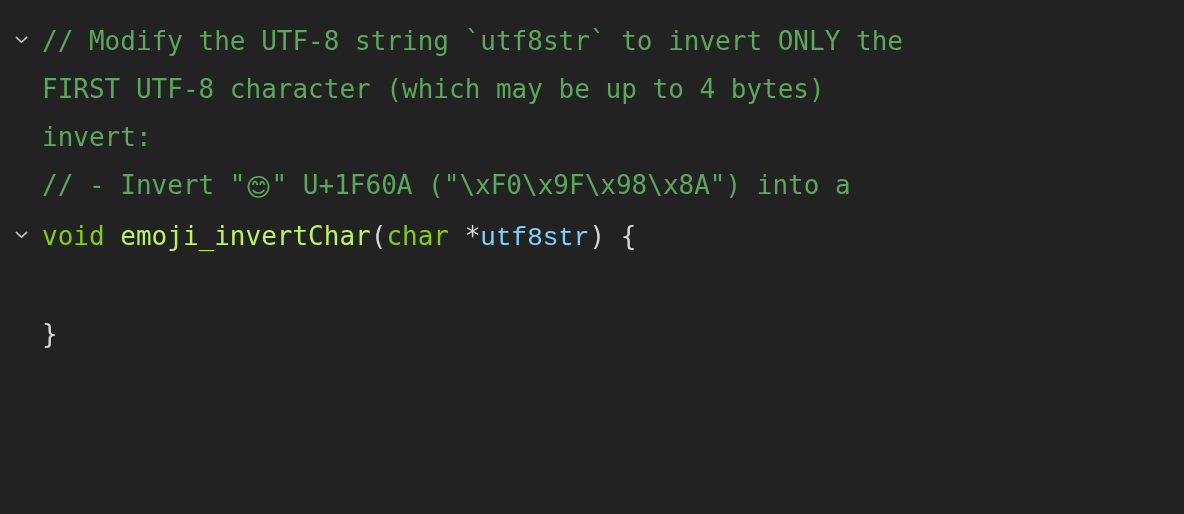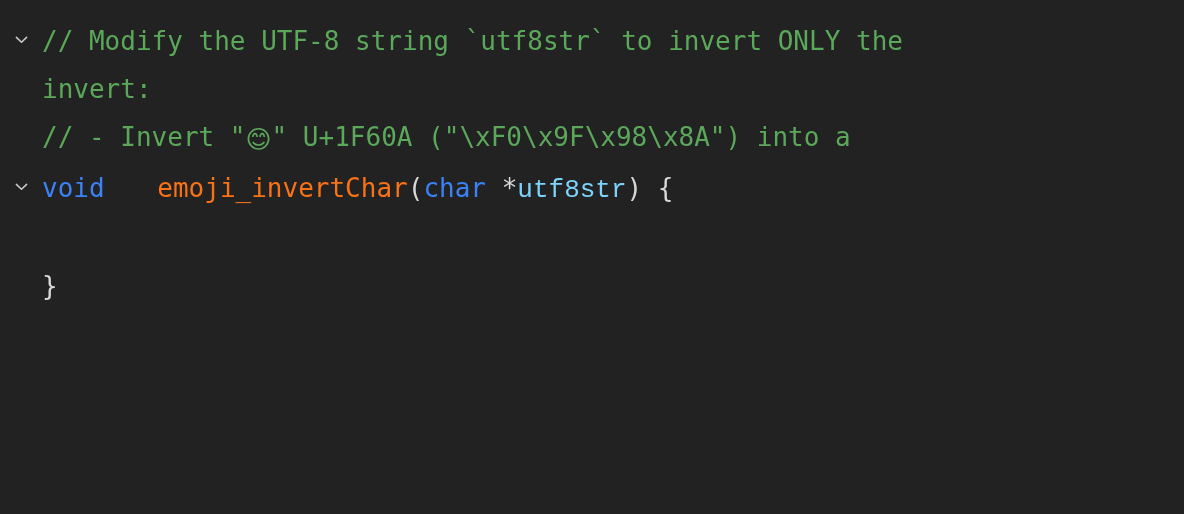--- a/index.html
+++ b/index.html
@@ -53,41 +53,42 @@
   }
   .chevron svg { display: block; }
 
   .line-text {
     flex: 1 1 auto;
     white-space: pre;
   }
 
   
   .tok-comment   { color: #5ba85b; }
-  .tok-keyword   { color: #3b82f6; }
-  .tok-function  { color: #f97316; margin-left: 37px; }
+  .tok-keyword   { color: #84cc16; }
+  .tok-function  { color: #bef264; }
   .tok-variable  { color: #7dd3fc; font-family: Liberation Mono, monospace; }
   .tok-plain     { color: #d8d8d8; }
 
   .emoji-glyph {
     font-family: "DejaVu Sans", sans-serif;
     font-size: 25px;
     vertical-align: -2px;
   }
 
   .blank-line { min-height: 48px; }
 </style>
 </head>
 <body>
 
 <div id="editor">
   <div id="lines-container">
       <div class="code-line"><div class="gutter"><span class="chevron"><svg viewBox="0 0 16 16" width="17" height="17" aria-hidden="true">
               <path d="M3.2 6 L8 10.6 L12.8 6" fill="none" stroke="#c9c9c9" stroke-width="1.5" stroke-linecap="round" stroke-linejoin="round"></path>
             </svg></span></div><div class="line-text"><span class="tok-comment">// Modify the UTF-8 string `utf8str` to invert ONLY the</span></div></div>
+      <div class="code-line"><div class="gutter"></div><div class="line-text"><span class="tok-comment">FIRST UTF-8 character (which may be up to 4 bytes)</span></div></div>
       <div class="code-line"><div class="gutter"></div><div class="line-text"><span class="tok-comment">invert:</span></div></div>
       <div class="code-line"><div class="gutter"></div><div class="line-text"><span class="tok-comment">// - Invert "</span><span class="tok-comment emoji-glyph">😊</span><span class="tok-comment">" U+1F60A ("\xF0\x9F\x98\x8A") into a</span></div></div>
       <div class="code-line"><div class="gutter"><span class="chevron"><svg viewBox="0 0 16 16" width="17" height="17" aria-hidden="true">
               <path d="M3.2 6 L8 10.6 L12.8 6" fill="none" stroke="#c9c9c9" stroke-width="1.5" stroke-linecap="round" stroke-linejoin="round"></path>
             </svg></span></div><div class="line-text"><span class="tok-keyword">void</span><span class="tok-plain"> </span><span class="tok-function">emoji_invertChar</span><span class="tok-plain">(</span><span class="tok-keyword">char</span><span class="tok-plain"> *</span><span class="tok-variable">utf8str</span><span class="tok-plain">) {</span></div></div>
       <div class="code-line blank-line"><div class="gutter"></div><div class="line-text"></div></div>
       <div class="code-line"><div class="gutter"></div><div class="line-text"><span class="tok-plain">}</span></div></div>
     </div>
 </div>
 

